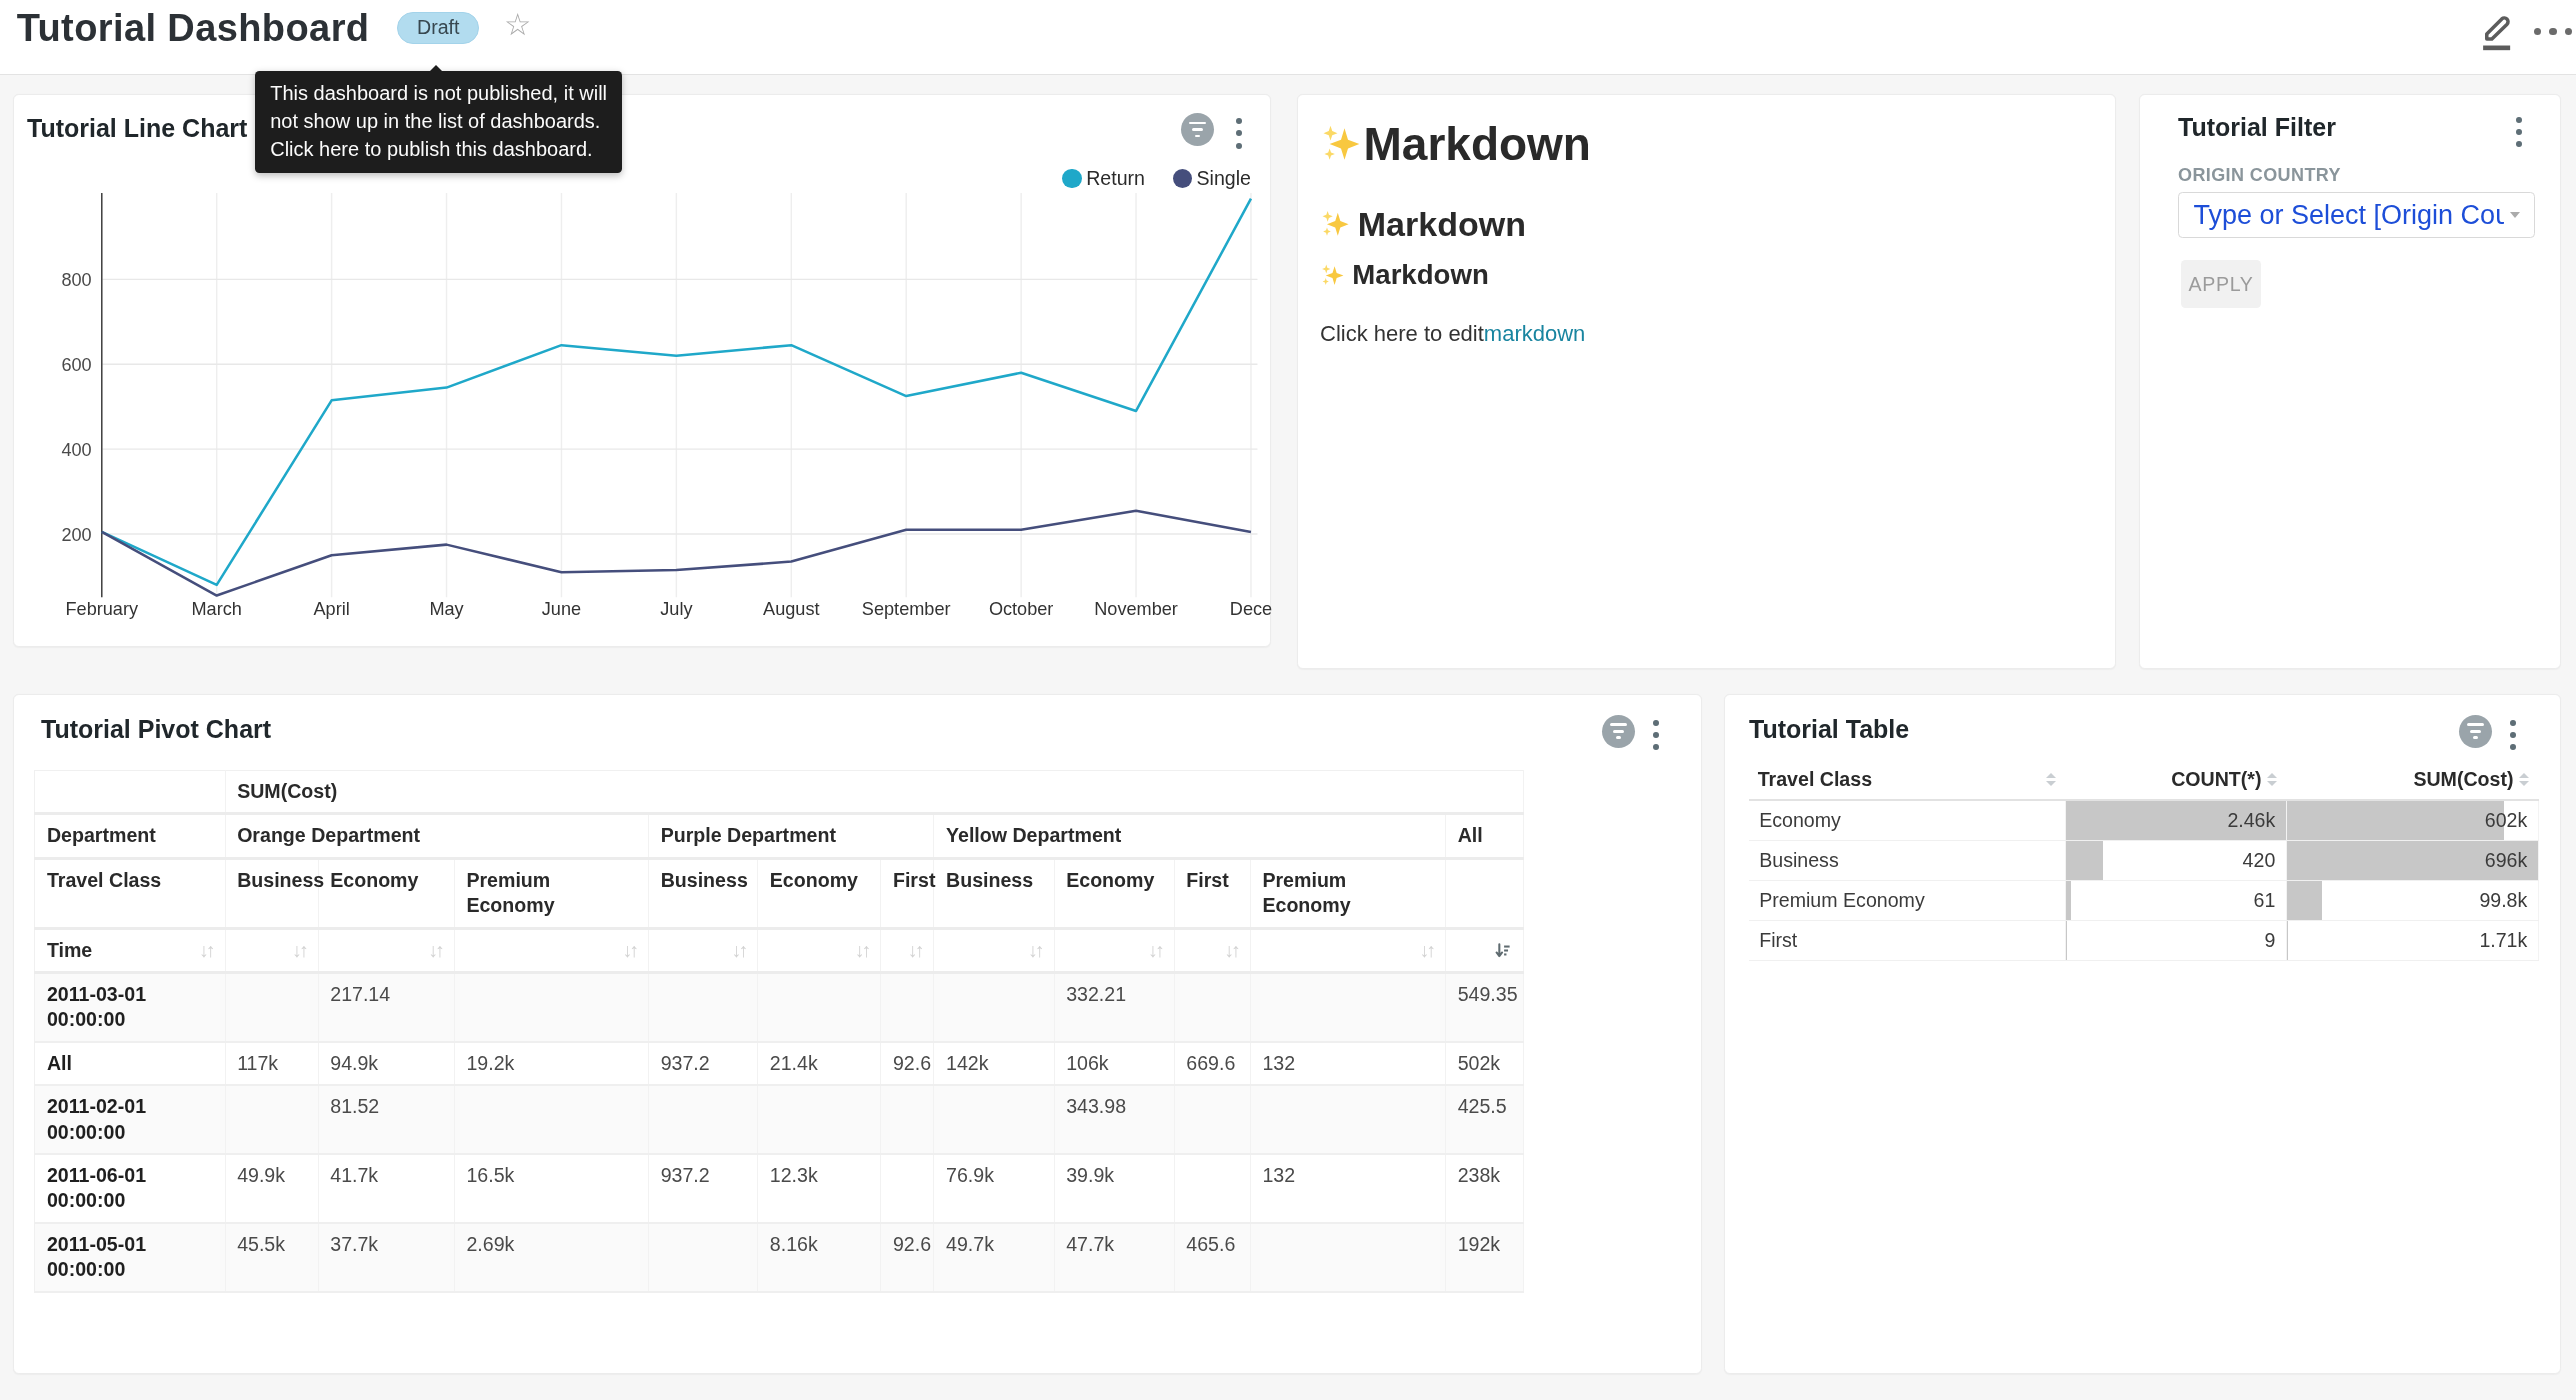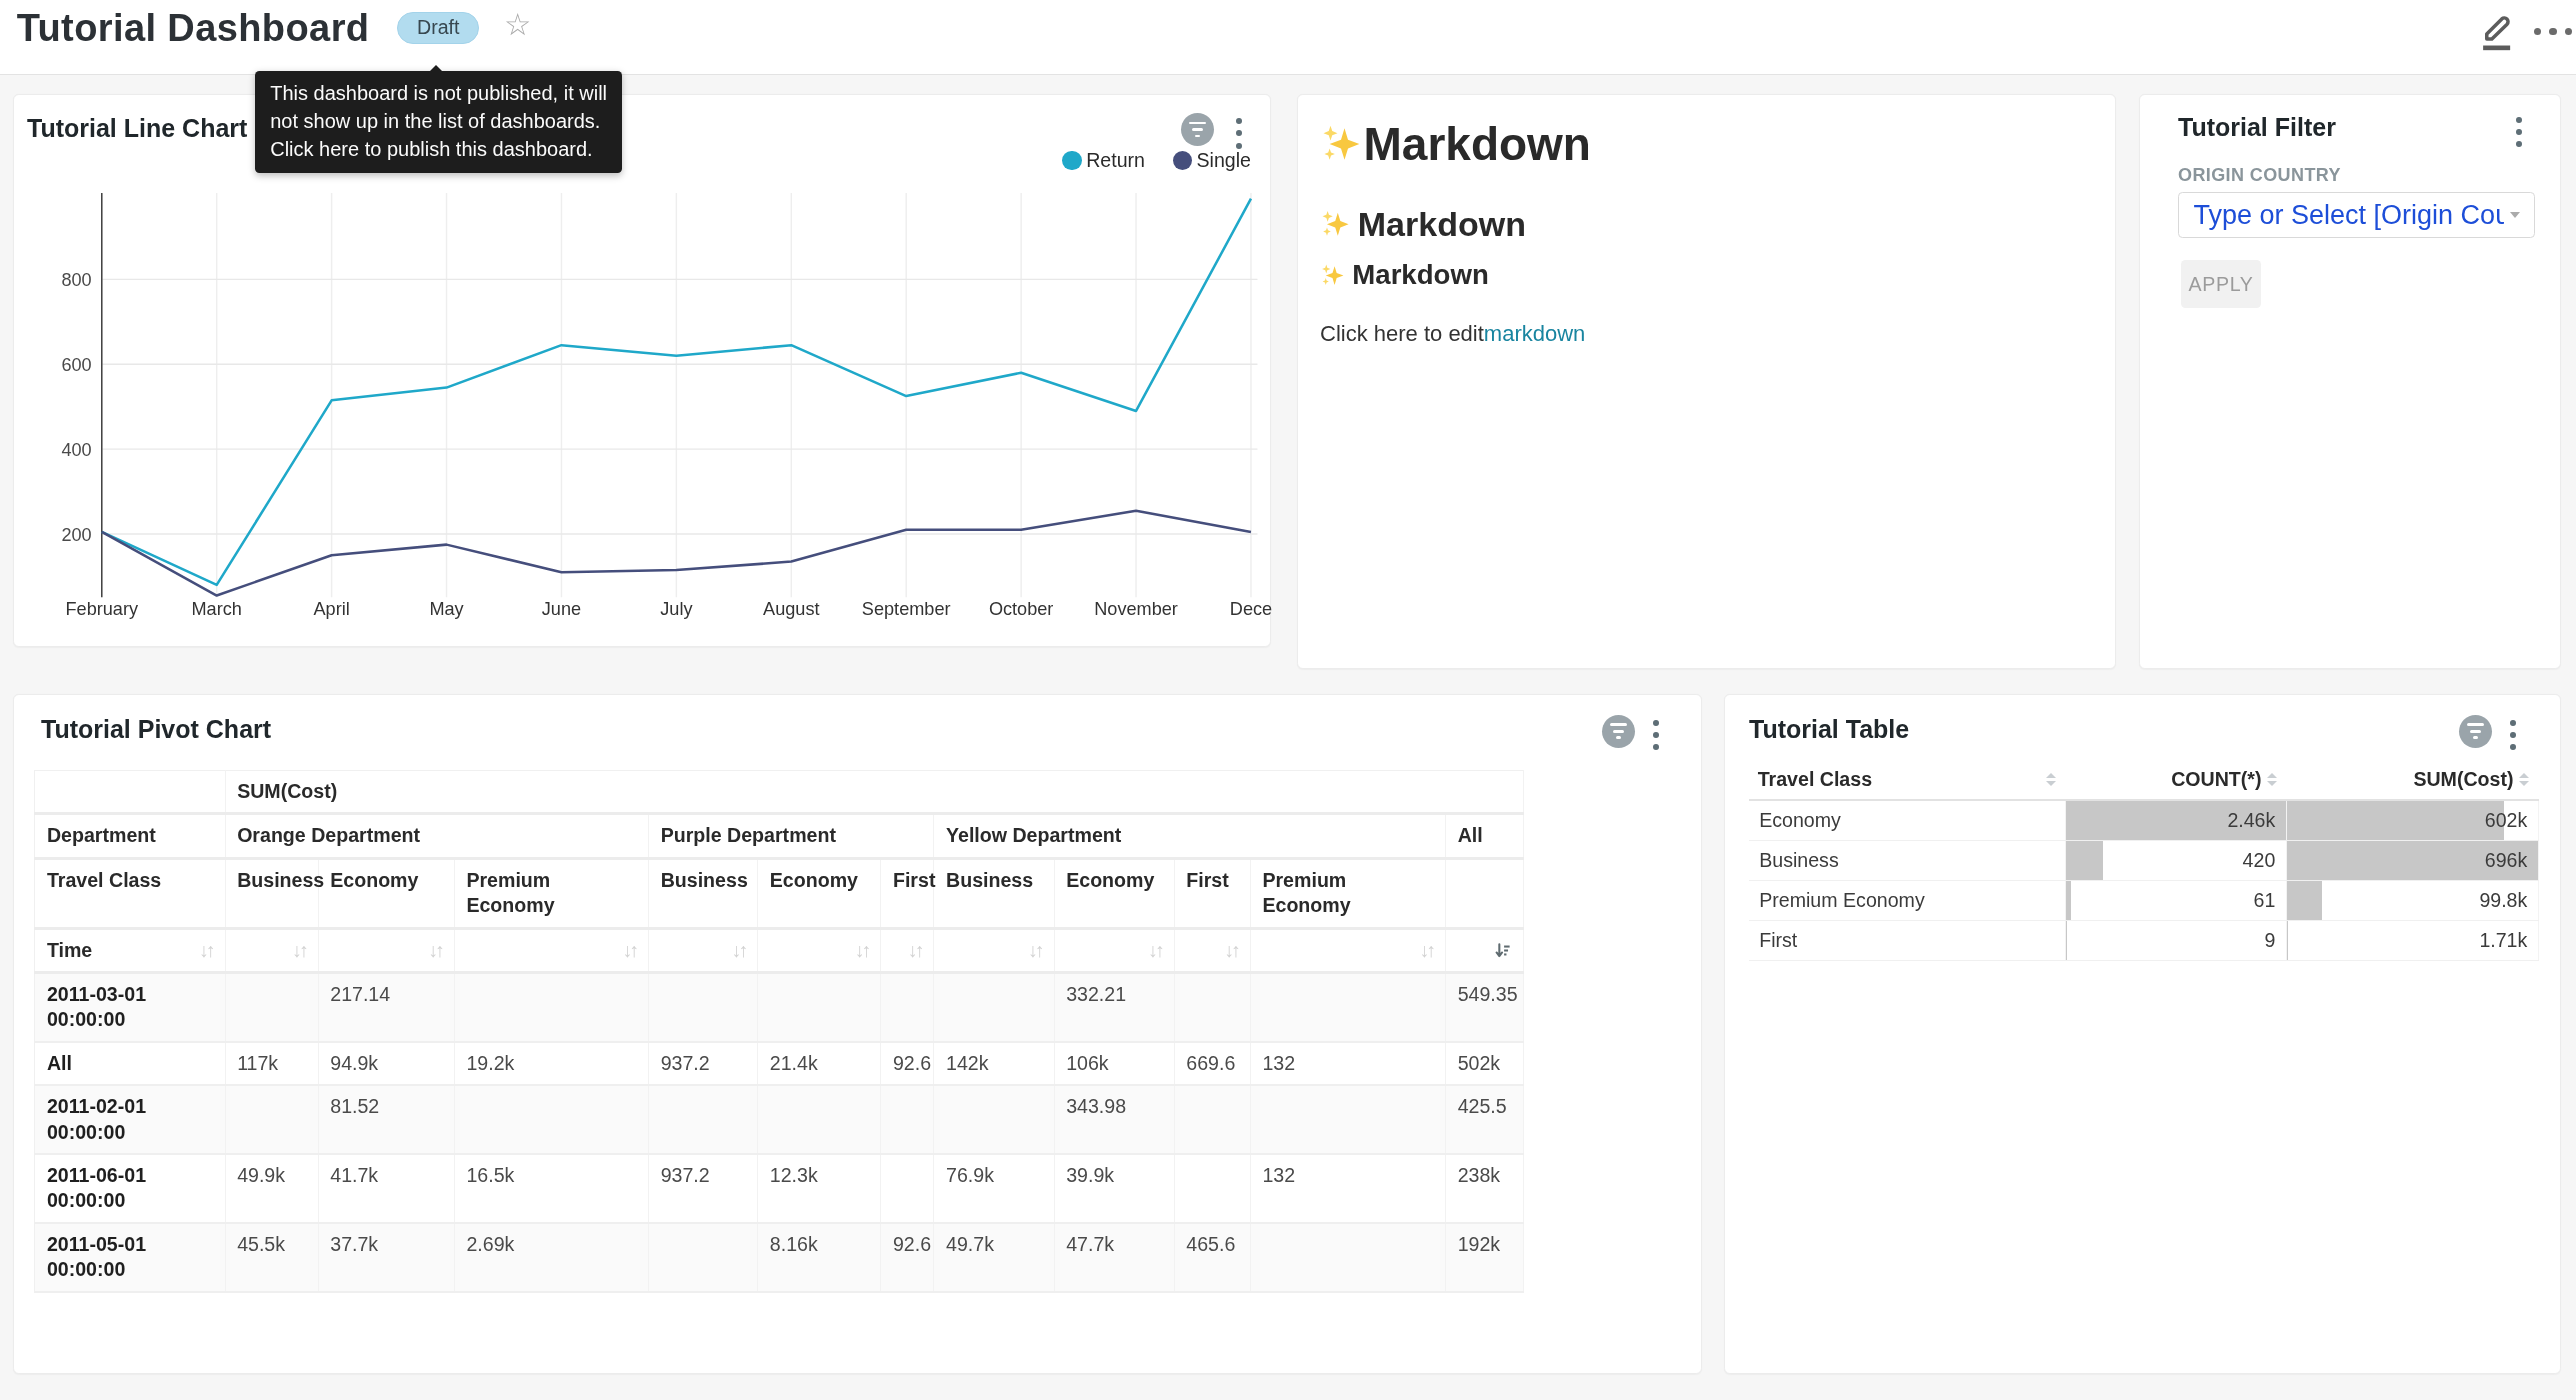--- a/index.html
+++ b/index.html
@@ -29,21 +29,21 @@
   #card-table  { left:1724px; top:694px; width:837px; height:680px; }
   .card-title { position:absolute; font-size:25px; font-weight:600; color:#20272B; }
 
   .filter-badge { position:absolute; width:33px; height:33px; border-radius:50%; background:#9AA4AA; display:flex; flex-direction:column; align-items:center; justify-content:center; gap:3.6px; cursor:pointer; }
   .filter-badge i { display:block; background:#FFFFFF; height:2.9px; border-radius:1.5px; }
   .filter-badge i:nth-child(1){ width:17.4px; } .filter-badge i:nth-child(2){ width:11px; } .filter-badge i:nth-child(3){ width:5.1px; }
   .kebab { position:absolute; display:flex; flex-direction:column; gap:6.5px; cursor:pointer; padding:2.9px; }
   .kebab i { width:5.8px; height:5.8px; border-radius:50%; background:#5E6E76; }
 
   
-  #line-legend { position:absolute; top:54px; right:19px; display:flex; gap:27.6px; }
+  #line-legend { position:absolute; top:72px; right:19px; display:flex; gap:27.6px; }
   .legend-item { display:flex; align-items:center; gap:4.4px; cursor:pointer; }
   .legend-dot { width:19.6px; height:19.6px; border-radius:50%; }
   .legend-label { font-size:19.6px; color:#2B2B2B; }
   #line-svg { position:absolute; left:0; top:0; }
 
   
   .md-block { position:absolute; left:22px; display:flex; align-items:center; color:#2A2A2A; }
   .md-h1 { top:22px;  font-size:46px; font-weight:700; gap:1.5px; }
   .md-h2 { top:110px; font-size:34px; font-weight:700; gap:7.3px; }
   .md-h3 { top:164px; font-size:27.6px; font-weight:700; gap:7.3px; }

